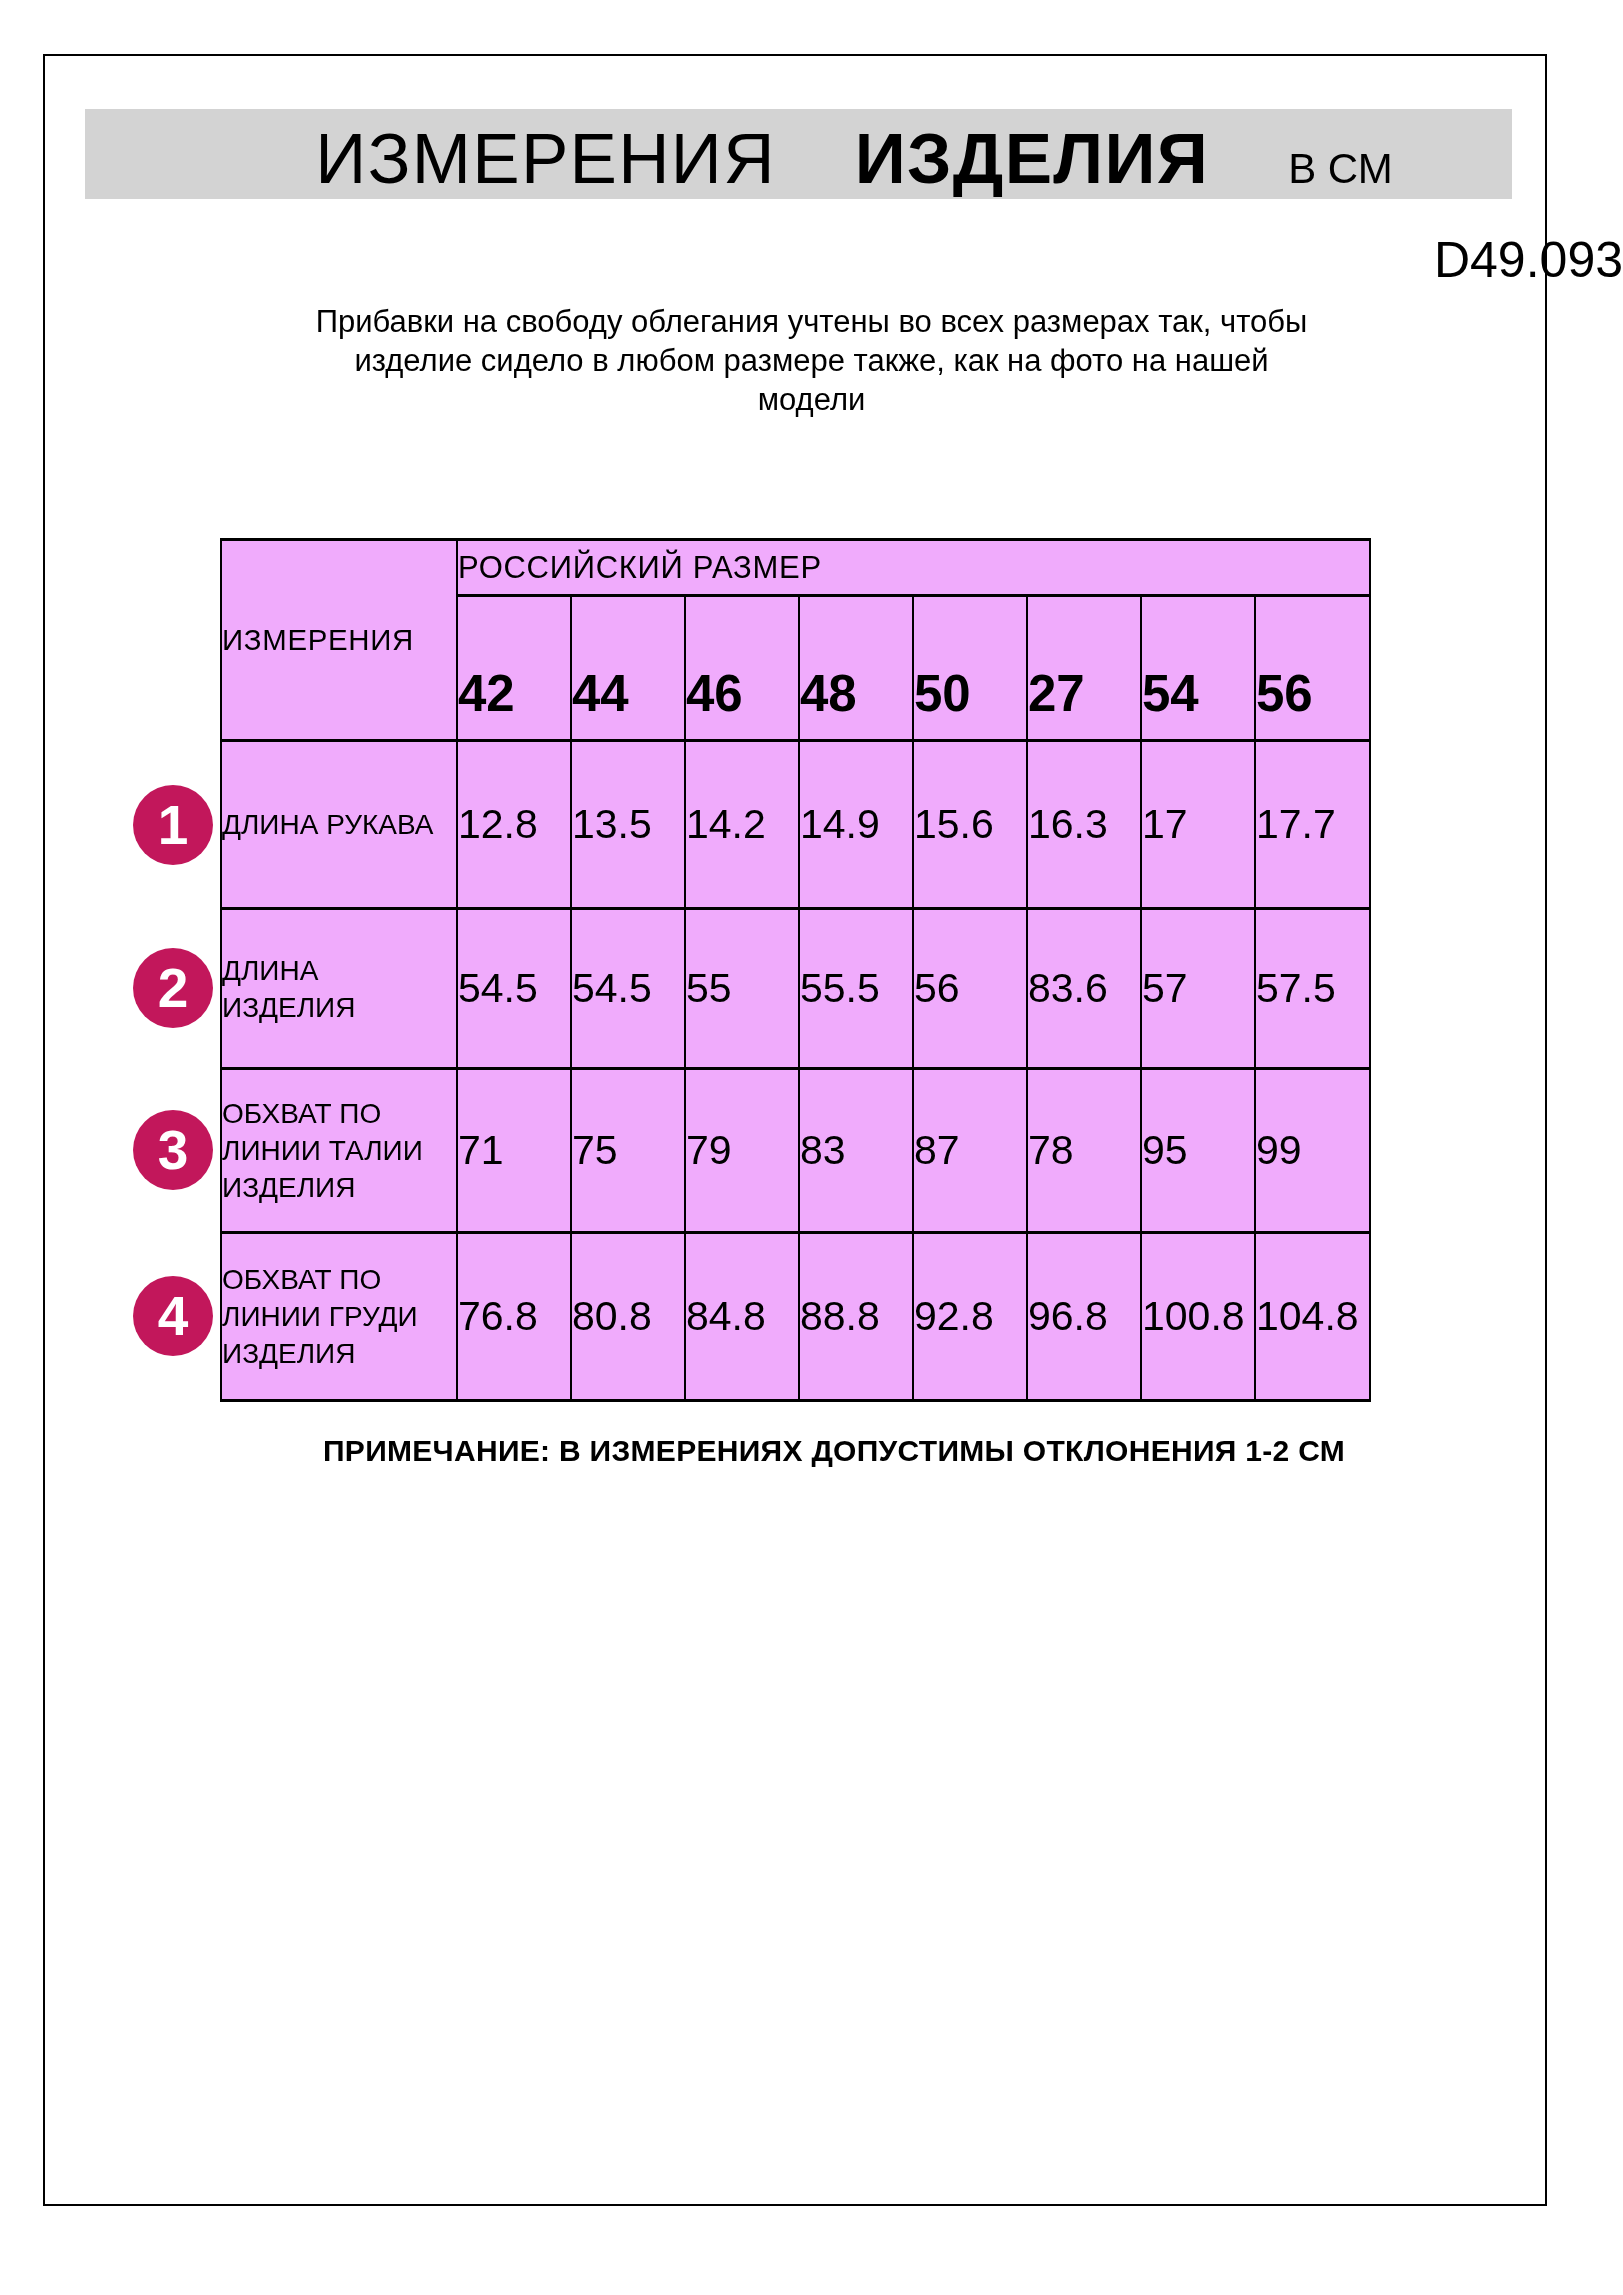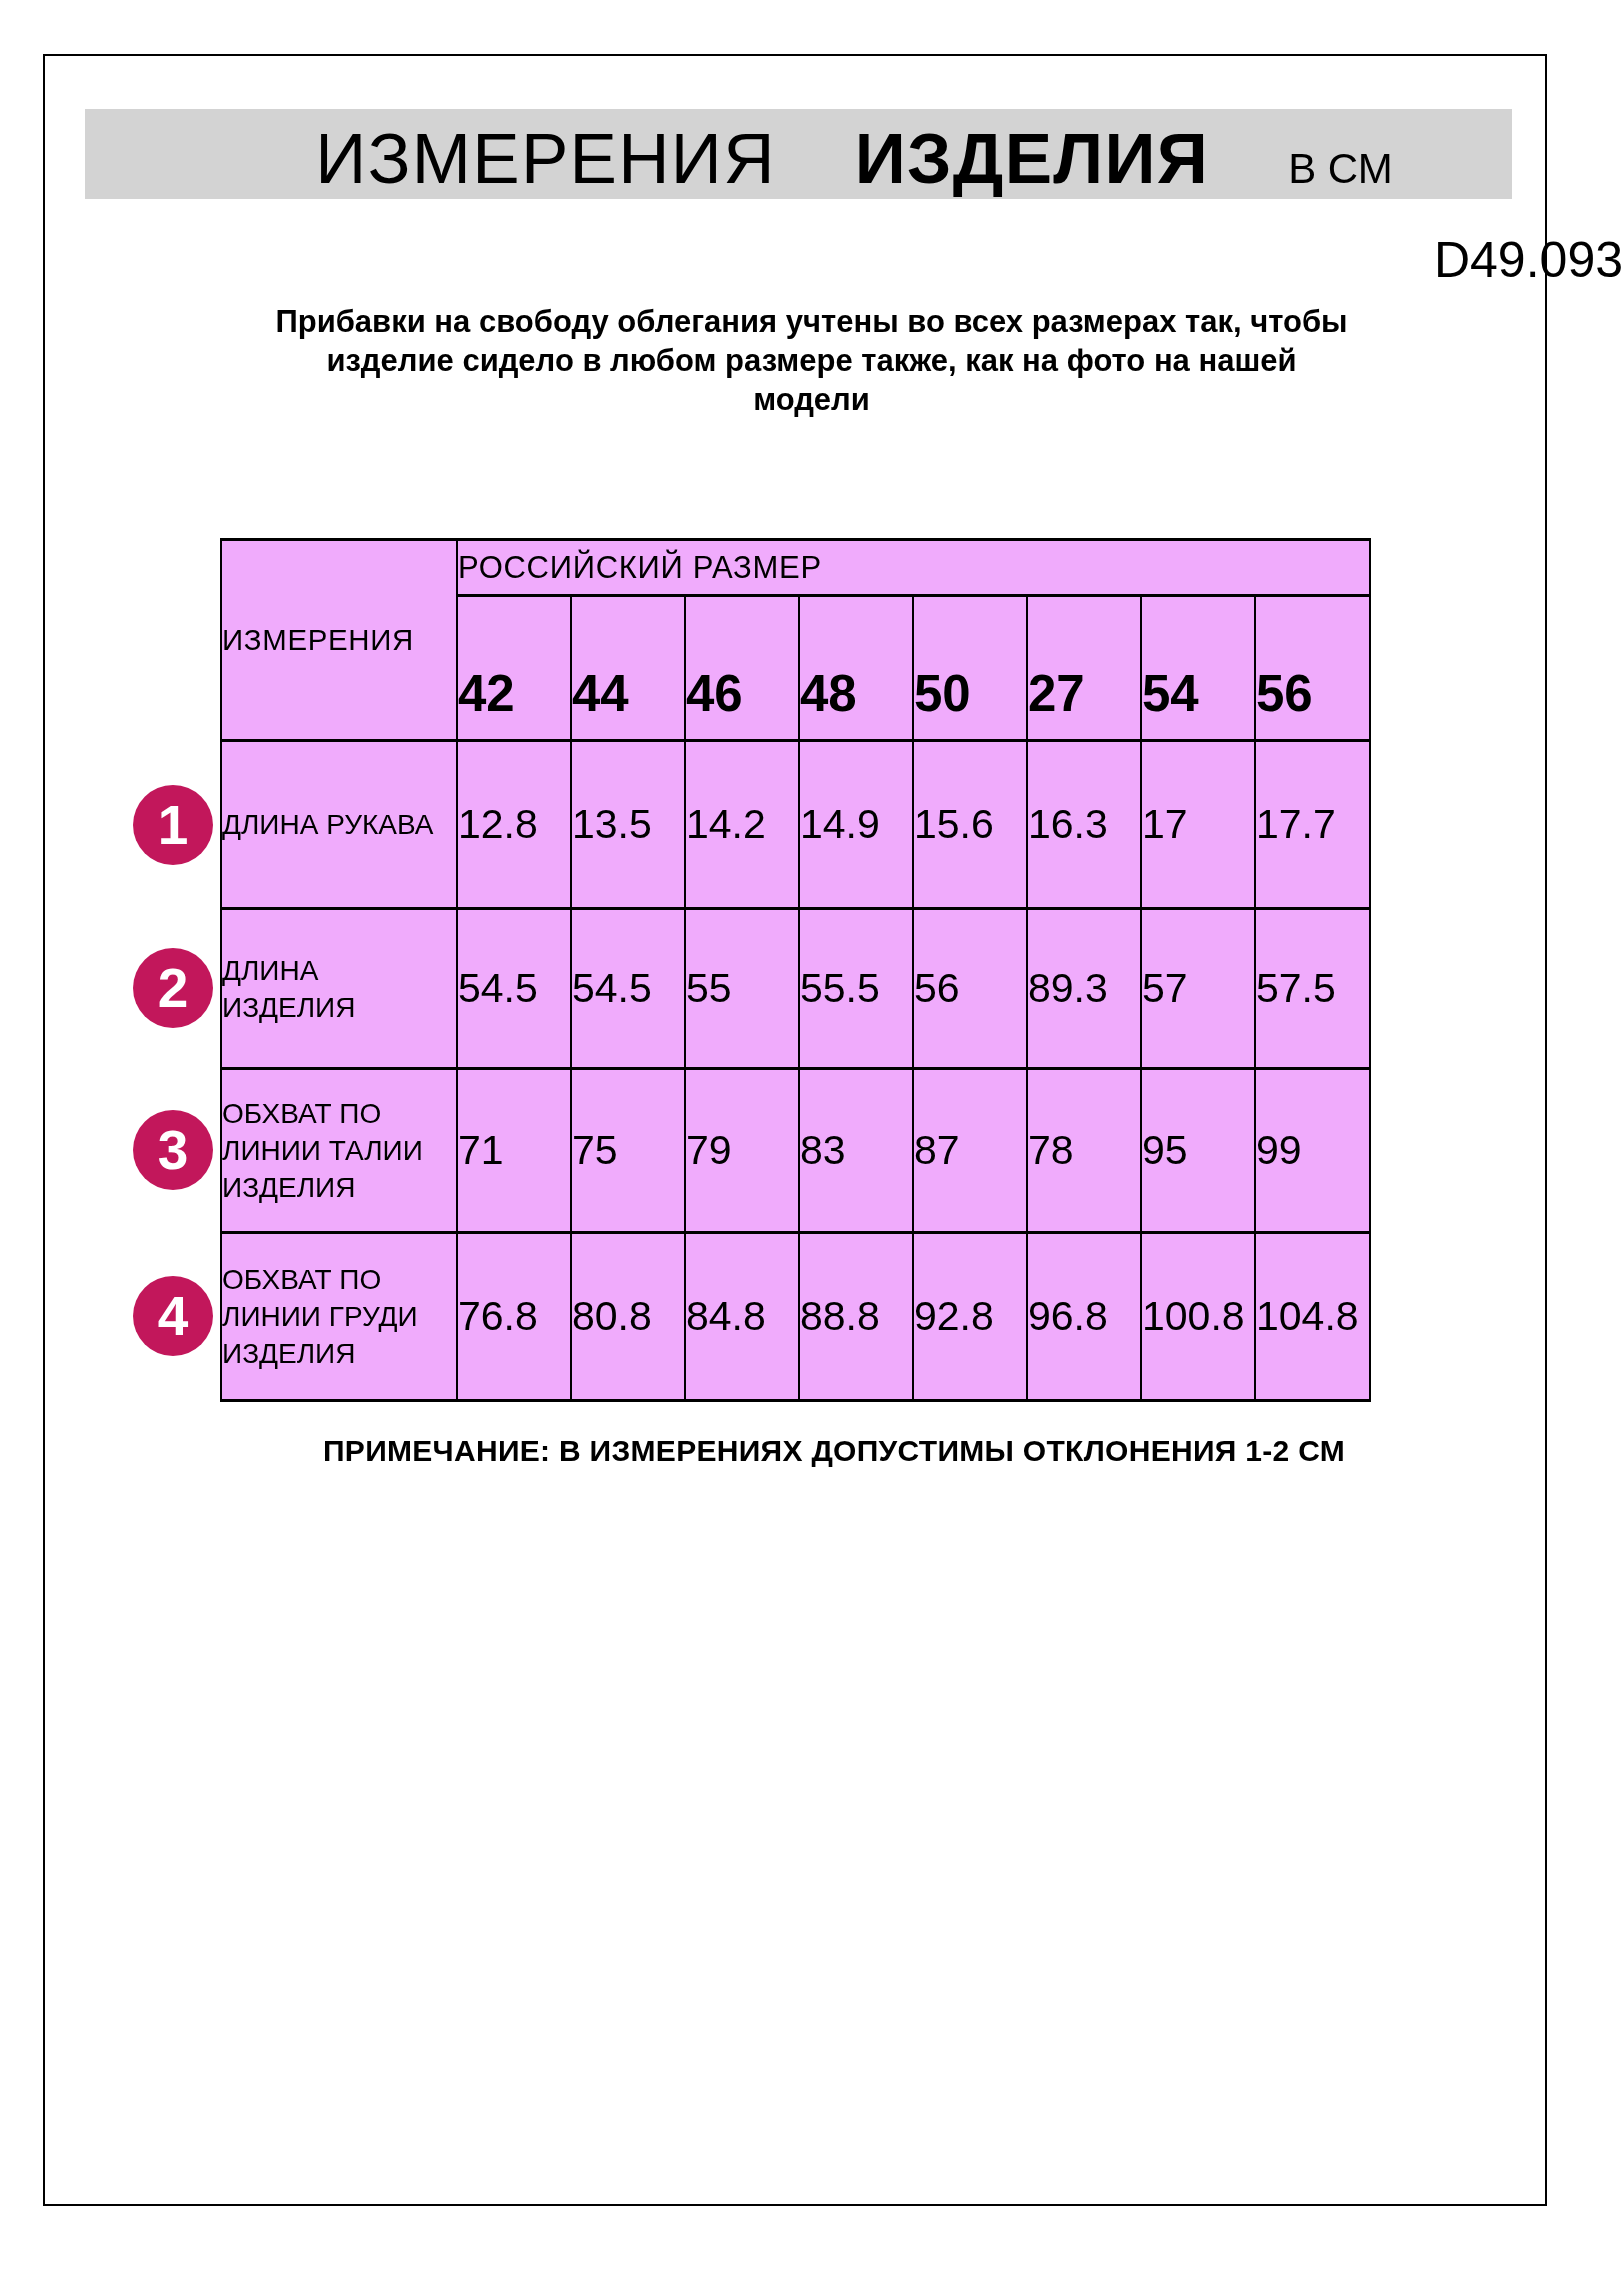--- a/index.html
+++ b/index.html
@@ -29,21 +29,21 @@
   .title-word.bold{font-weight:700;}
   .title-unit{font-size:42px;font-weight:400;white-space:nowrap;}
 
   .article{
     position:absolute;left:0;top:234px;width:1623px;
     text-align:right;font-size:50px;line-height:52px;font-weight:400;
   }
 
   .description{
     position:absolute;left:0;top:302px;width:1623px;
-    text-align:center;font-size:31px;line-height:39px;font-weight:700;
+    text-align:center;font-size:31px;line-height:39px;font-weight:400;
     white-space:pre-line;
   }
 
   .table-wrap{
     position:absolute;left:220px;top:538px;
   }
   table.size-table{
     border-collapse:collapse;table-layout:fixed;
     width:1150px;
     border:2.6px solid #000;
@@ -144,21 +144,21 @@
       <td class="value-cell">17.7</td>
     </tr>
     <tr class="r2">
       <td class="label-cell">ДЛИНА
 ИЗДЕЛИЯ</td>
       <td class="value-cell">54.5</td>
       <td class="value-cell">54.5</td>
       <td class="value-cell">55</td>
       <td class="value-cell">55.5</td>
       <td class="value-cell">56</td>
-      <td class="value-cell">89.3</td>
+      <td class="value-cell">83.6</td>
       <td class="value-cell">57</td>
       <td class="value-cell">57.5</td>
     </tr>
     <tr class="r3">
       <td class="label-cell">ОБХВАТ ПО
 ЛИНИИ ТАЛИИ
 ИЗДЕЛИЯ</td>
       <td class="value-cell">71</td>
       <td class="value-cell">75</td>
       <td class="value-cell">79</td>

